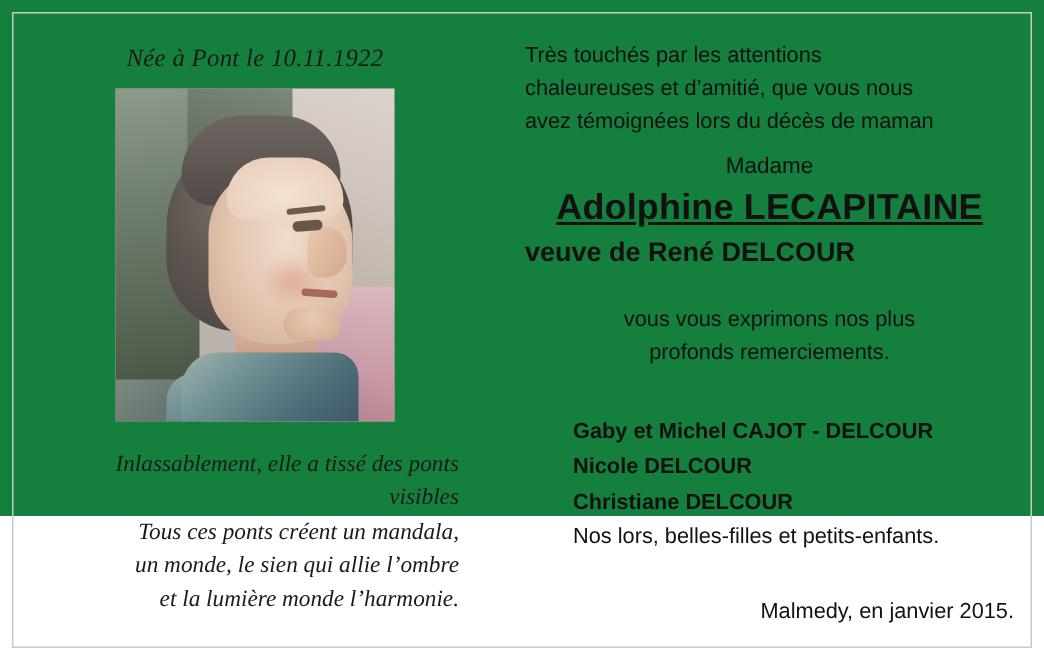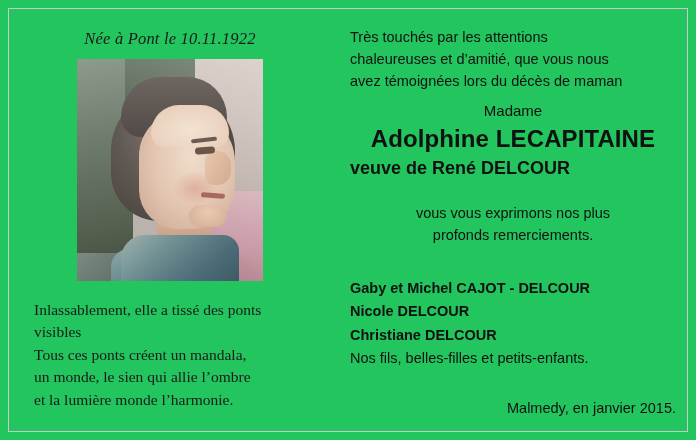--- a/index.html
+++ b/index.html
@@ -9,22 +9,22 @@
   }
   body {
     width: 696px;
     height: 440px;
     font-family: "Liberation Serif", serif;
     overflow: hidden;
   }
   #card {
     position: relative;
     width: 696px;
-    height: 440px;
-    background: #22c55e;
+    height: 344px;
+    background: #15803d;
     box-sizing: border-box;
   }
   
   #frame {
     position: absolute;
     left: 8px;
     top: 8px;
     width: 680px;
     height: 424px;
     border: 1px solid #c9c9c9;
@@ -155,24 +155,25 @@
     background: linear-gradient(140deg, #7d8a84 0%, #5b6a63 100%);
   }
   #shoulder-r {
     right: 0; top: 196px; width: 54px; height: 26px;
     background: linear-gradient(200deg, #c79aa4 0%, #b07f8c 100%);
   }
   #poem {
     margin: 18px auto 0 auto;
     width: 272px;
     font-family: "Liberation Serif", serif;
+    font-style: italic;
     font-size: 15.5px;
     line-height: 1.45;
     color: #1a1a1a;
-    text-align: left;
+    text-align: right;
   }
   
   #right-col {
     width: 356px;
     padding-left: 30px;
     box-sizing: border-box;
     position: relative;
     font-family: "Liberation Sans", sans-serif;
     color: #111111;
   }
@@ -186,37 +187,39 @@
     font-size: 15px;
     margin-top: 10px;
   }
   #name-main {
     text-align: center;
     font-weight: bold;
     font-size: 24px;
     letter-spacing: 0.1px;
     margin-top: 6px;
     white-space: nowrap;
+    text-decoration: underline;
   }
   #name-widow {
     text-align: left;
     font-weight: bold;
     font-size: 18px;
     margin-top: 5px;
   }
   #thanks {
     text-align: center;
     font-size: 14.5px;
     line-height: 1.5;
     margin-top: 24px;
   }
   #family {
     margin-top: 30px;
     font-size: 14.5px;
     line-height: 1.62;
+    margin-left: 32px;
   }
   .fam-bold {
     font-weight: bold;
   }
   #place-date {
     position: absolute;
     right: 0;
     bottom: 4px;
     font-size: 14.5px;
   }
@@ -277,20 +280,20 @@
 
       <div id="thanks">
         <div>vous vous exprimons nos plus</div>
         <div>profonds remerciements.</div>
       </div>
 
       <div id="family">
         <div class="fam-bold">Gaby et Michel CAJOT - DELCOUR</div>
         <div class="fam-bold">Nicole DELCOUR</div>
         <div class="fam-bold">Christiane DELCOUR</div>
-        <div>Nos fils, belles-filles et petits-enfants.</div>
+        <div>Nos lors, belles-filles et petits-enfants.</div>
       </div>
 
       <div id="place-date">Malmedy, en janvier 2015.</div>
     </div>
 
   </div>
 </div>
 
 </body></html>

